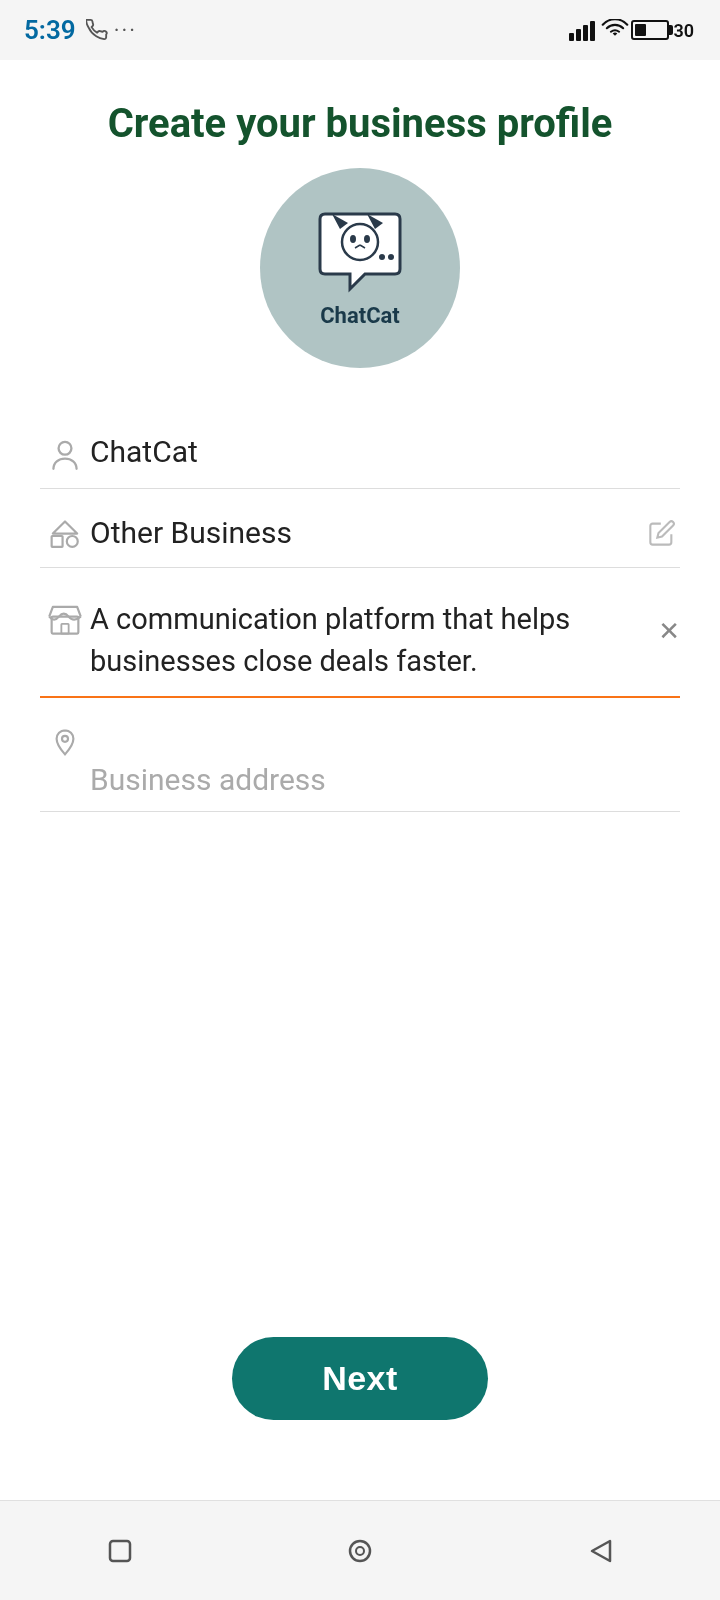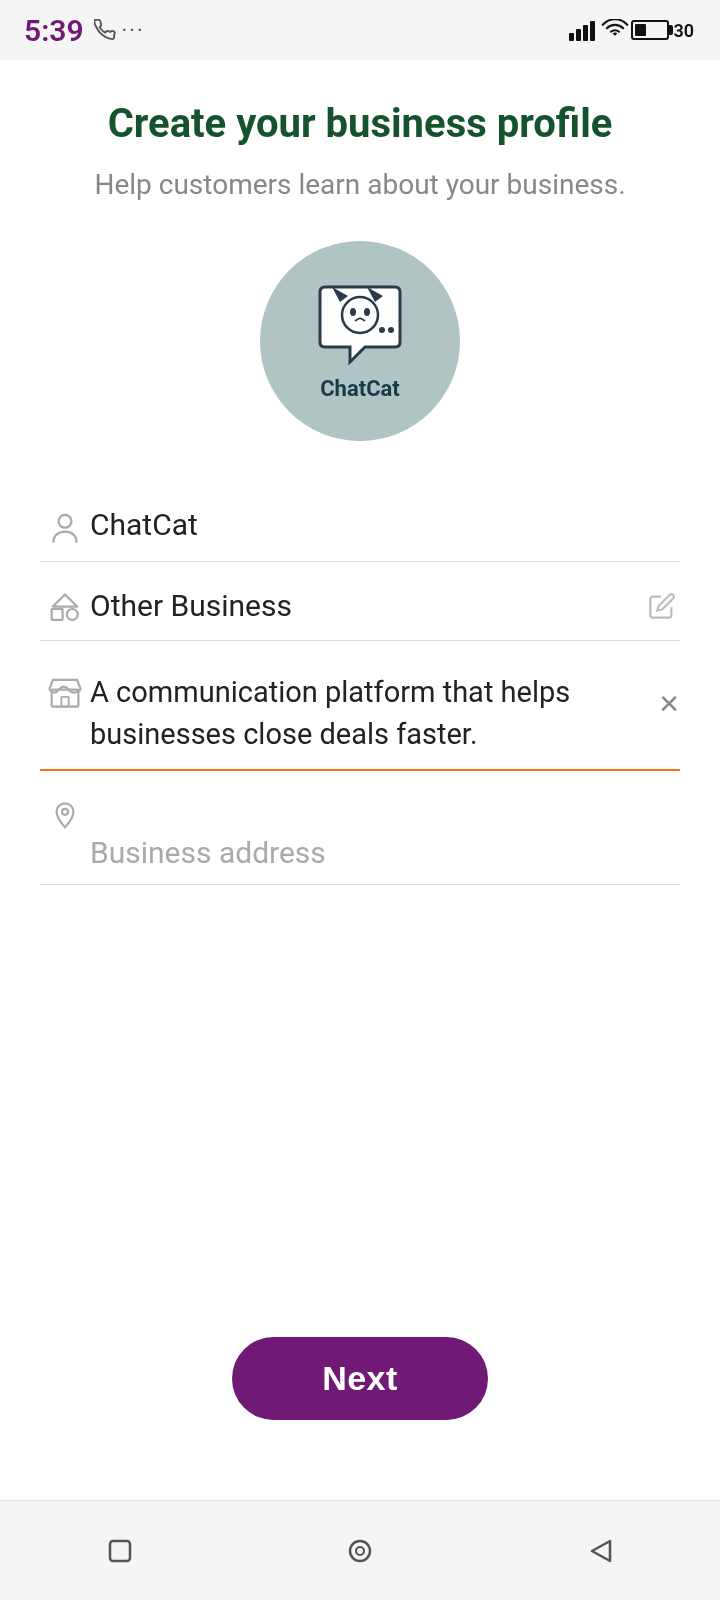--- a/index.html
+++ b/index.html
@@ -23,23 +23,23 @@
       align-items: center;
       justify-content: space-between;
       padding: 0 24px;
     }
     .status-left {
       display: flex;
       align-items: center;
       gap: 10px;
     }
     .status-time {
-      font-size: 30px;
+      font-size: 26px;
       font-weight: 600;
-      color: #701a75;
+      color: #0369a1;
     }
     .status-icons-left {
       display: flex;
       align-items: center;
       gap: 6px;
       color: #555;
       font-size: 20px;
     }
     .status-right {
       display: flex;
@@ -212,21 +212,21 @@
     .button-area {
       flex: 1;
       display: flex;
       align-items: flex-end;
       justify-content: center;
       padding-bottom: 80px;
       width: 100%;
     }
 
     .next-button {
-      background: #701a75;
+      background: #0f766e;
       color: #fff;
       font-size: 34px;
       font-weight: 600;
       border: none;
       border-radius: 50px;
       padding: 22px 90px;
       cursor: pointer;
       letter-spacing: 0.5px;
     }
 
@@ -293,21 +293,20 @@
         <div class="battery-fill"></div>
       </div>
       <span class="battery-text">30</span>
     </div>
   </div>
 </div>
 
 <div class="main-content">
 
   <h1 class="page-title">Create your business profile</h1>
-  <p class="page-subtitle">Help customers learn about your business.</p>
 
   <div class="avatar-container">
     <div class="avatar-inner">
 
       <svg class="chat-bubble-icon" viewBox="0 0 100 90" fill="none" xmlns="http://www.w3.org/2000/svg">
 
         <path d="M10 10 Q10 5 15 5 H85 Q90 5 90 10 V60 Q90 65 85 65 H55 L40 80 L40 65 H15 Q10 65 10 60 Z" fill="white" stroke="#2a3a4a" stroke-width="3"></path>
 
         <polygon points="30,20 22,5 38,14" fill="#2a3a4a"></polygon>
         <polygon points="65,20 57,5 73,14" fill="#2a3a4a"></polygon>

